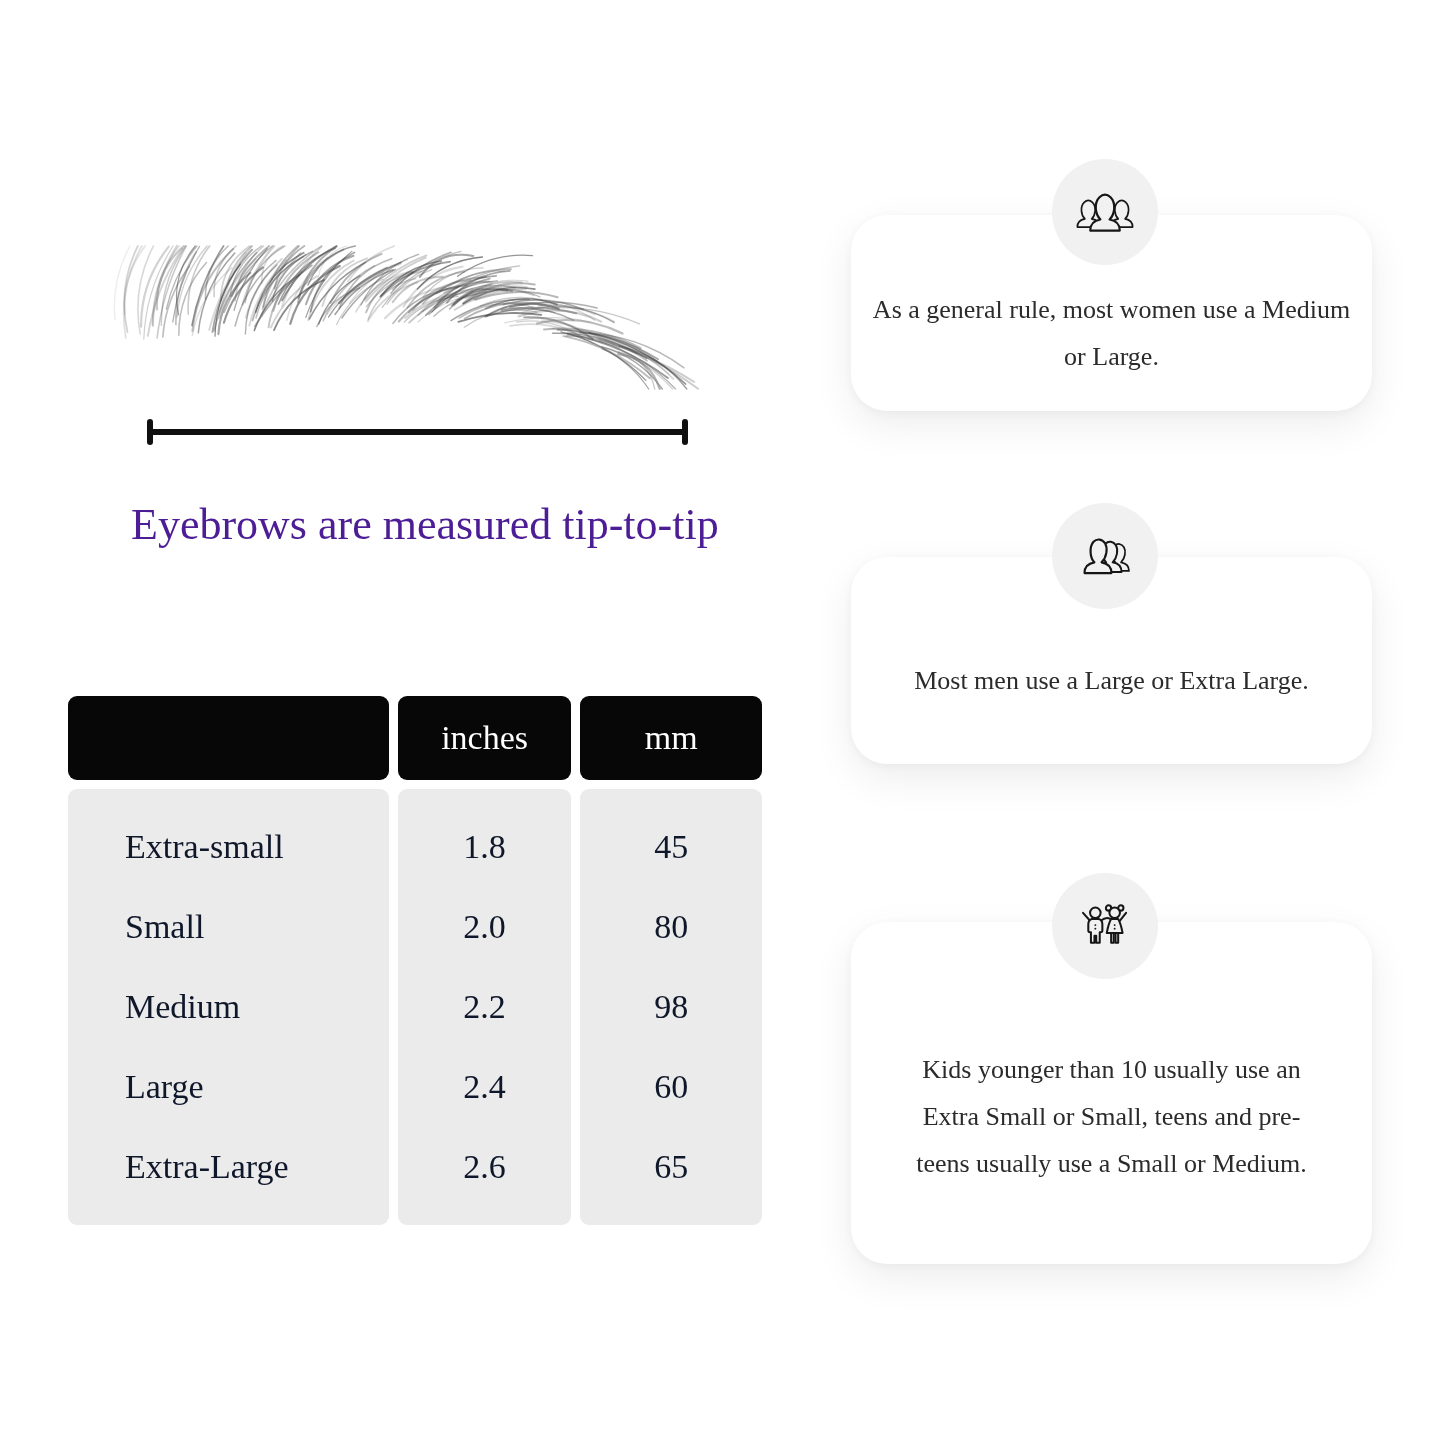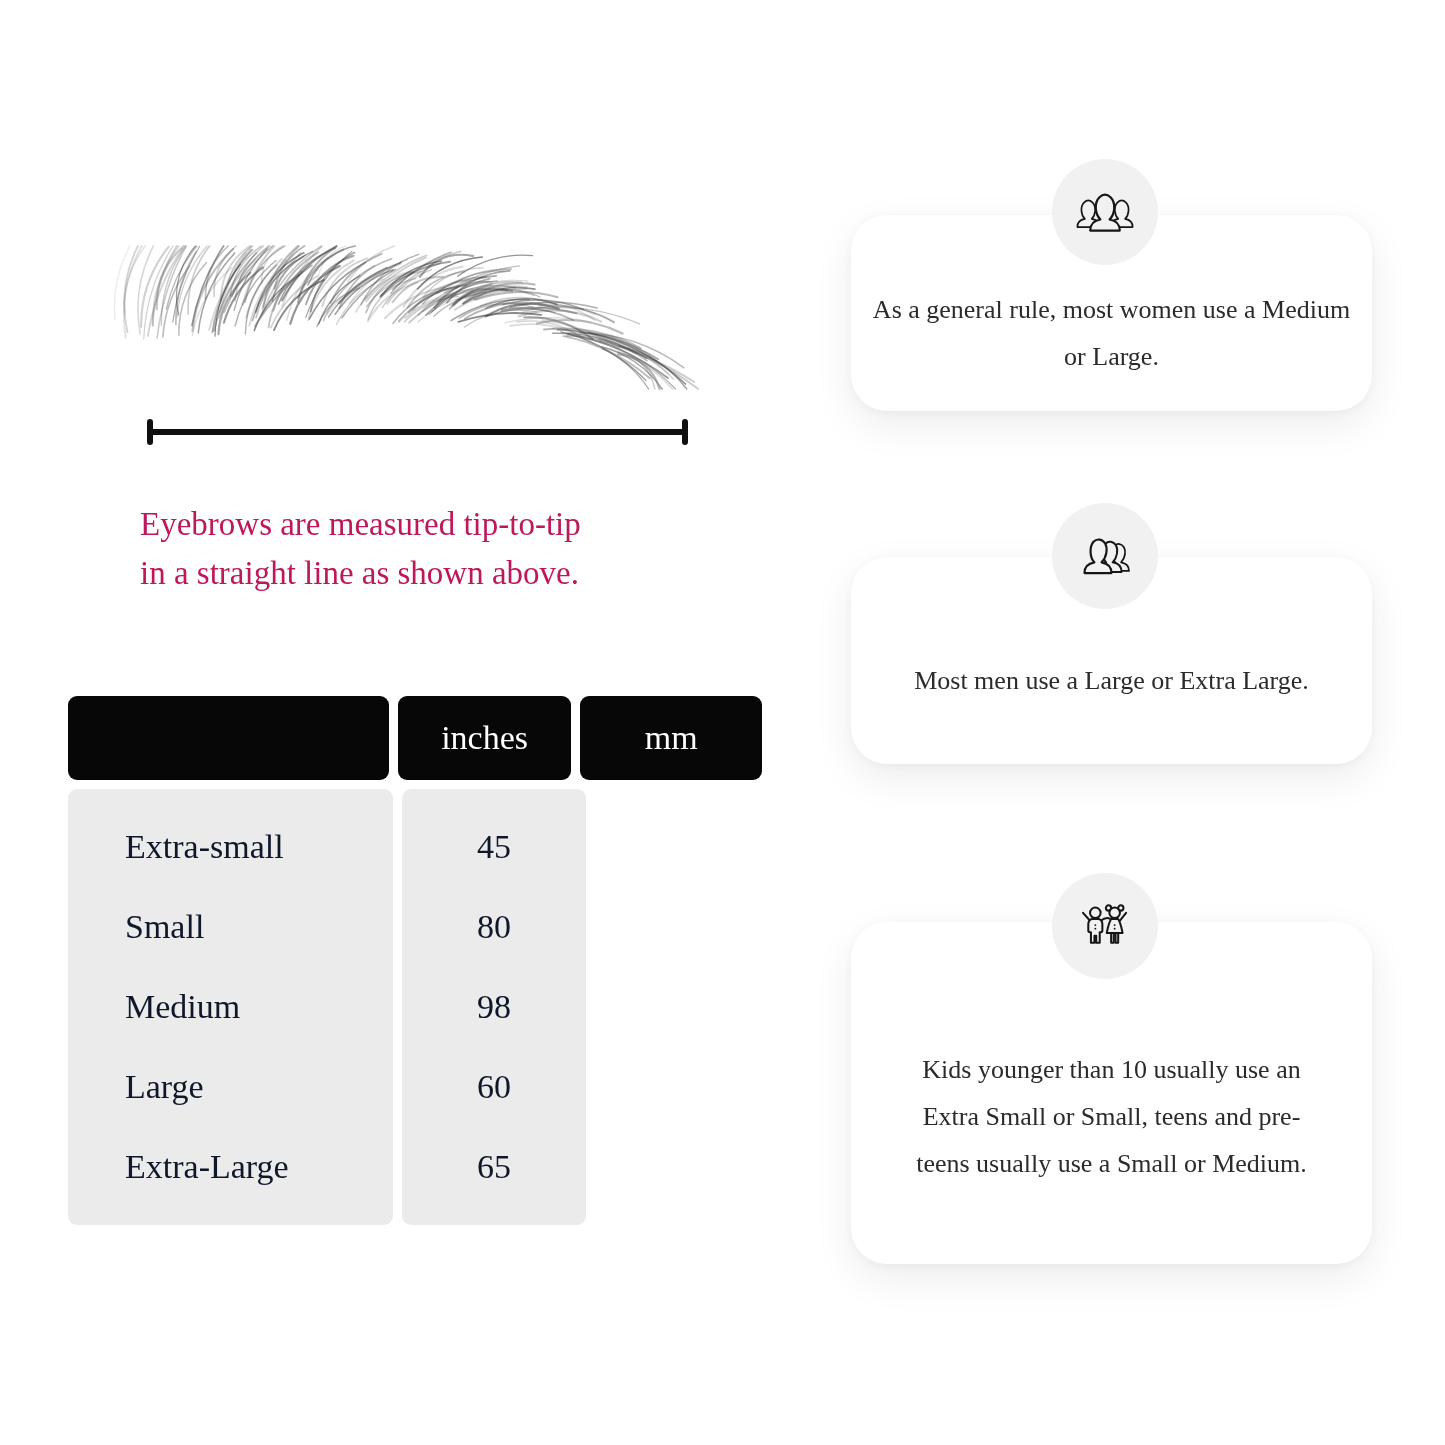--- a/index.html
+++ b/index.html
@@ -7,21 +7,21 @@
     position:relative;width:1445px;height:1445px;background:#ffffff;overflow:hidden;
     font-family:"Liberation Serif","DejaVu Serif",serif;color:#1c1c1c;
   }
   
   #brow{position:absolute;left:110px;top:243px;overflow:visible;}
   .measure{position:absolute;left:147px;top:419px;width:541px;height:26px;}
   .measure .bar{position:absolute;left:0;right:0;top:10px;height:6px;background:#101010;border-radius:3px;}
   .measure .cap{position:absolute;top:0;width:6px;height:26px;background:#101010;border-radius:3px;}
   .measure .cap.left{left:0;}
   .measure .cap.right{right:0;}
-  .caption{position:absolute;left:140px;top:500px;width:650px;font-size:33px;line-height:49px;color:#be185d;}
+  .caption{position:absolute;left:131px;top:500px;width:650px;font-size:44px;line-height:49px;color:#4c1d95;}
   
   .table{position:absolute;left:68px;top:696px;width:694px;}
   .thead{display:flex;gap:9px;}
   .th{height:84px;background:#070707;border-radius:9px;color:#ffffff;
       display:flex;align-items:center;justify-content:center;font-size:34px;}
   .c1{width:325px;} .c2{width:176px;} .c3{width:184px;}
   .tbody{display:flex;gap:9px;margin-top:9px;}
   .tcol{background:#ebebeb;border-radius:9px;height:436px;box-sizing:border-box;
         display:grid;grid-template-rows:repeat(5,1fr);padding:18px 0;}
   .cell{display:flex;align-items:center;font-size:34px;color:#0f172a;}
@@ -247,37 +247,43 @@
     </svg>
 
   <div class="measure">
     <div class="cap left"></div>
     <div class="bar"></div>
     <div class="cap right"></div>
   </div>
 
   <div class="caption">
     <div>Eyebrows are measured tip-to-tip</div>
-    <div>in a straight line as shown above.</div>
   </div>
 
   <div class="table">
     <div class="thead">
       <div class="th c1"></div>
       <div class="th c2">inches</div>
       <div class="th c3">mm</div>
     </div>
     <div class="tbody">
       <div class="tcol c1">
         <div class="cell">Extra-small</div>
         <div class="cell">Small</div>
         <div class="cell">Medium</div>
         <div class="cell">Large</div>
         <div class="cell">Extra-Large</div>
       </div>
+      <div class="tcol c2">
+        <div class="cell">1.8</div>
+        <div class="cell">2.0</div>
+        <div class="cell">2.2</div>
+        <div class="cell">2.4</div>
+        <div class="cell">2.6</div>
+      </div>
       <div class="tcol c3">
         <div class="cell">45</div>
         <div class="cell">80</div>
         <div class="cell">98</div>
         <div class="cell">60</div>
         <div class="cell">65</div>
       </div>
     </div>
   </div>
 

